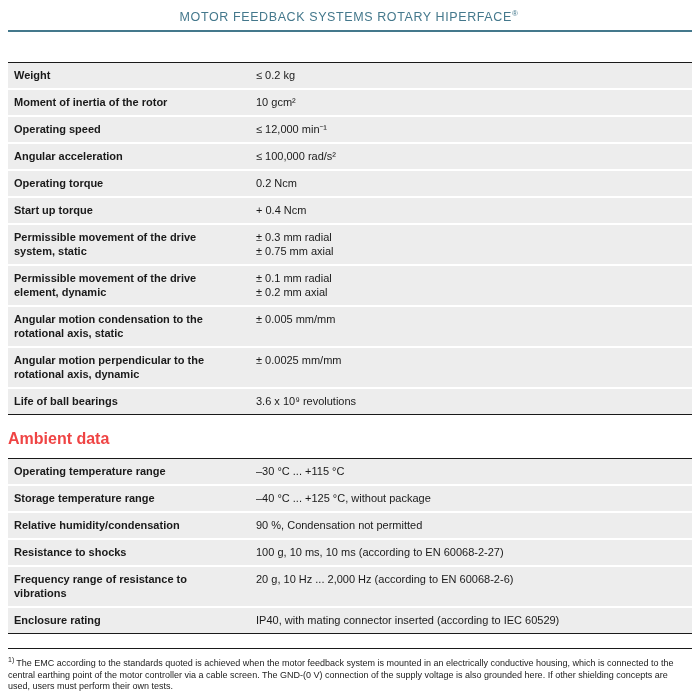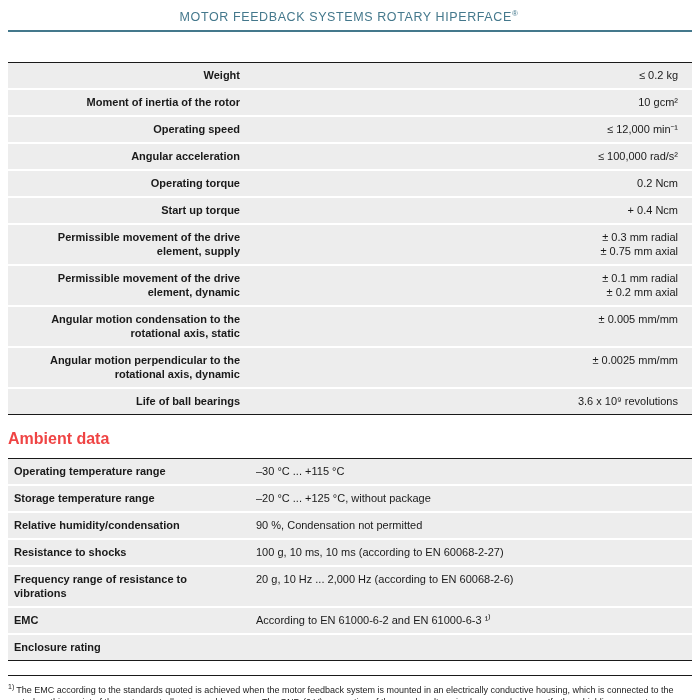--- a/index.html
+++ b/index.html
@@ -25,28 +25,28 @@
     color: #44788c;
     letter-spacing: 0.6px;
   }
   .page-title sup { font-size: 8px; }
 
   
   .data-table {
     border-top: 1px solid #1a1a1a;
     border-bottom: 1px solid #1a1a1a;
   }
-  .spec-table { margin-top: 30px; text-align: right; }
+  .spec-table { margin-top: 30px; }
   .trow {
     display: grid;
     grid-template-columns: 242px 1fr;
     background: #ededed;
     border-bottom: 2px solid #ffffff;
   }
-  .trow:last-child { border-bottom: none; gap: 31px; }
+  .trow:last-child { border-bottom: none; }
   .tlabel {
     font-weight: bold;
     font-size: 11px;
     line-height: 14px;
     padding: 5px 10px 6px 6px;
   }
   .tvalue {
     font-size: 11px;
     line-height: 14px;
     padding: 5px 14px 6px 6px;
@@ -100,21 +100,21 @@
     </div>
     <div class="trow">
       <div class="tlabel">Operating torque</div>
       <div class="tvalue">0.2 Ncm</div>
     </div>
     <div class="trow">
       <div class="tlabel">Start up torque</div>
       <div class="tvalue">+ 0.4 Ncm</div>
     </div>
     <div class="trow">
-      <div class="tlabel">Permissible movement of the drive element, supply</div>
+      <div class="tlabel">Permissible movement of the drive system, static</div>
       <div class="tvalue">± 0.3 mm radial
 ± 0.75 mm axial</div>
     </div>
     <div class="trow">
       <div class="tlabel">Permissible movement of the drive element, dynamic</div>
       <div class="tvalue">± 0.1 mm radial
 ± 0.2 mm axial</div>
     </div>
     <div class="trow">
       <div class="tlabel">Angular motion condensation to the rotational axis, static</div>
@@ -132,40 +132,37 @@
 
   <h2 class="section-heading">Ambient data</h2>
 
   <section class="data-table ambient-table">
     <div class="trow">
       <div class="tlabel">Operating temperature range</div>
       <div class="tvalue">–30 °C ... +115 °C</div>
     </div>
     <div class="trow">
       <div class="tlabel">Storage temperature range</div>
-      <div class="tvalue">–20 °C ... +125 °C, without package</div>
+      <div class="tvalue">–40 °C ... +125 °C, without package</div>
     </div>
     <div class="trow">
       <div class="tlabel">Relative humidity/condensation</div>
       <div class="tvalue">90 %, Condensation not permitted</div>
     </div>
     <div class="trow">
       <div class="tlabel">Resistance to shocks</div>
       <div class="tvalue">100 g, 10 ms, 10 ms (according to EN 60068-2-27)</div>
     </div>
     <div class="trow">
       <div class="tlabel">Frequency range of resistance to vibrations</div>
       <div class="tvalue">20 g, 10 Hz ... 2,000 Hz (according to EN 60068-2-6)</div>
     </div>
     <div class="trow">
-      <div class="tlabel">EMC</div>
-      <div class="tvalue">According to EN 61000-6-2 and EN 61000-6-3 ¹⁾</div>
-    </div>
-    <div class="trow">
       <div class="tlabel">Enclosure rating</div>
+      <div class="tvalue">IP40, with mating connector inserted (according to IEC 60529)</div>
     </div>
   </section>
 
   <div class="footnote">
     <sup class="fn-marker">1)</sup><span>The EMC according to the standards quoted is achieved when the motor feedback system is mounted in an electrically conductive housing, which is connected to the central earthing point of the motor controller via a cable screen. The GND-(0 V) connection of the supply voltage is also grounded here. If other shielding concepts are used, users must perform their own tests.</span>
   </div>
 
 </div>
 
 </body></html>

